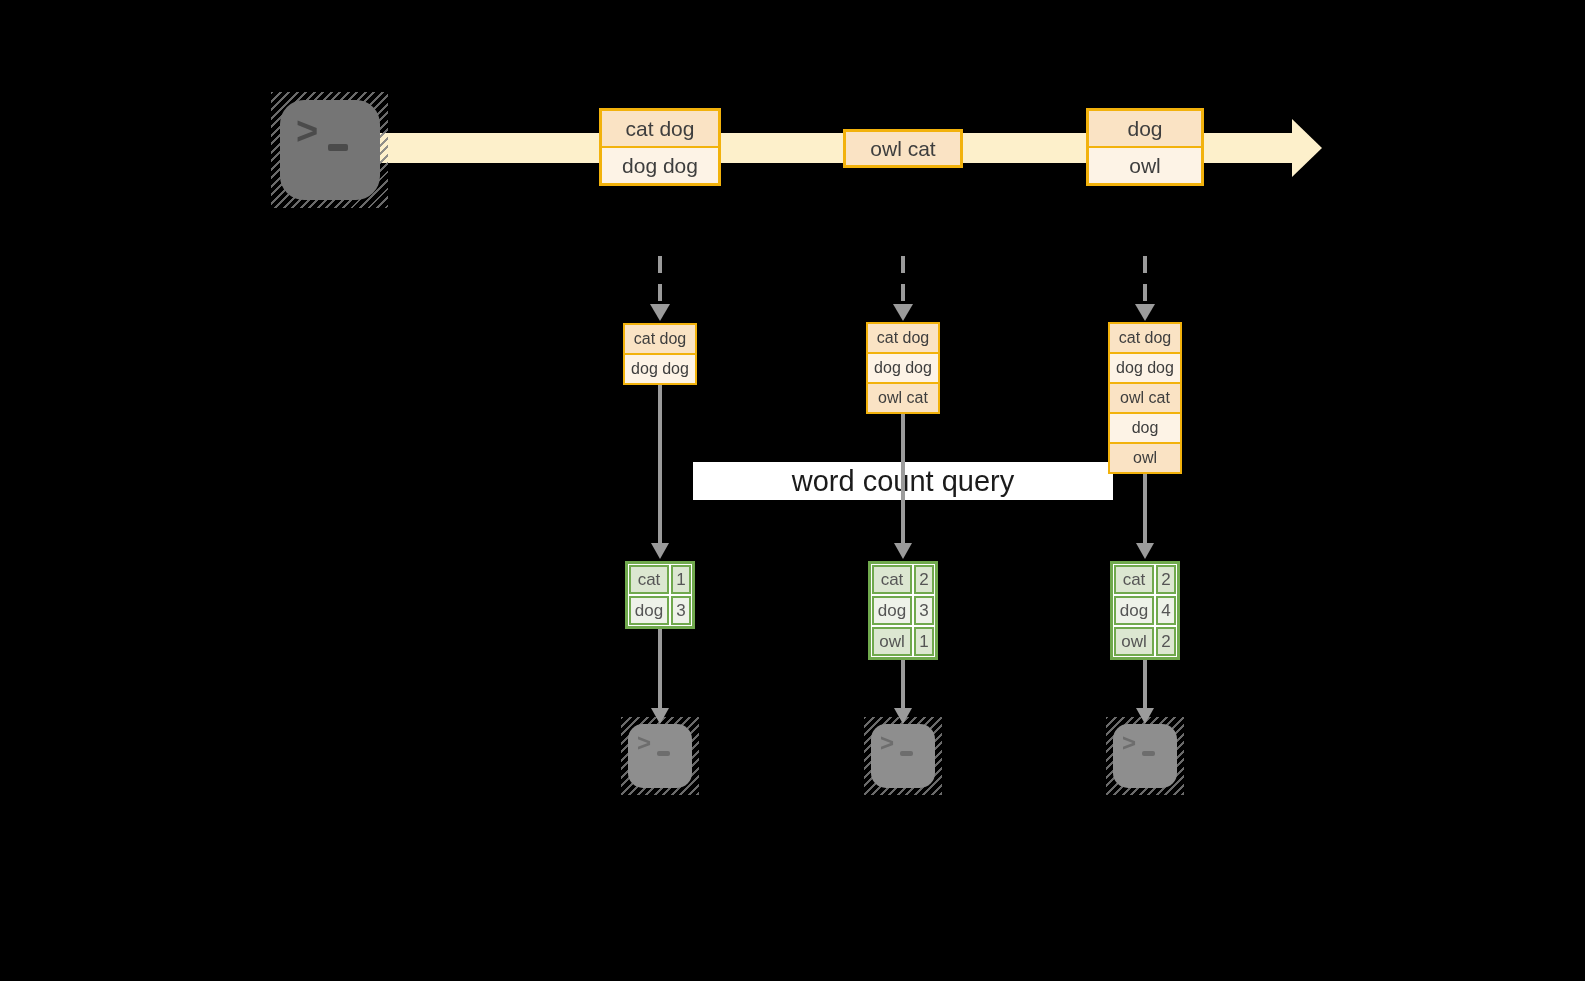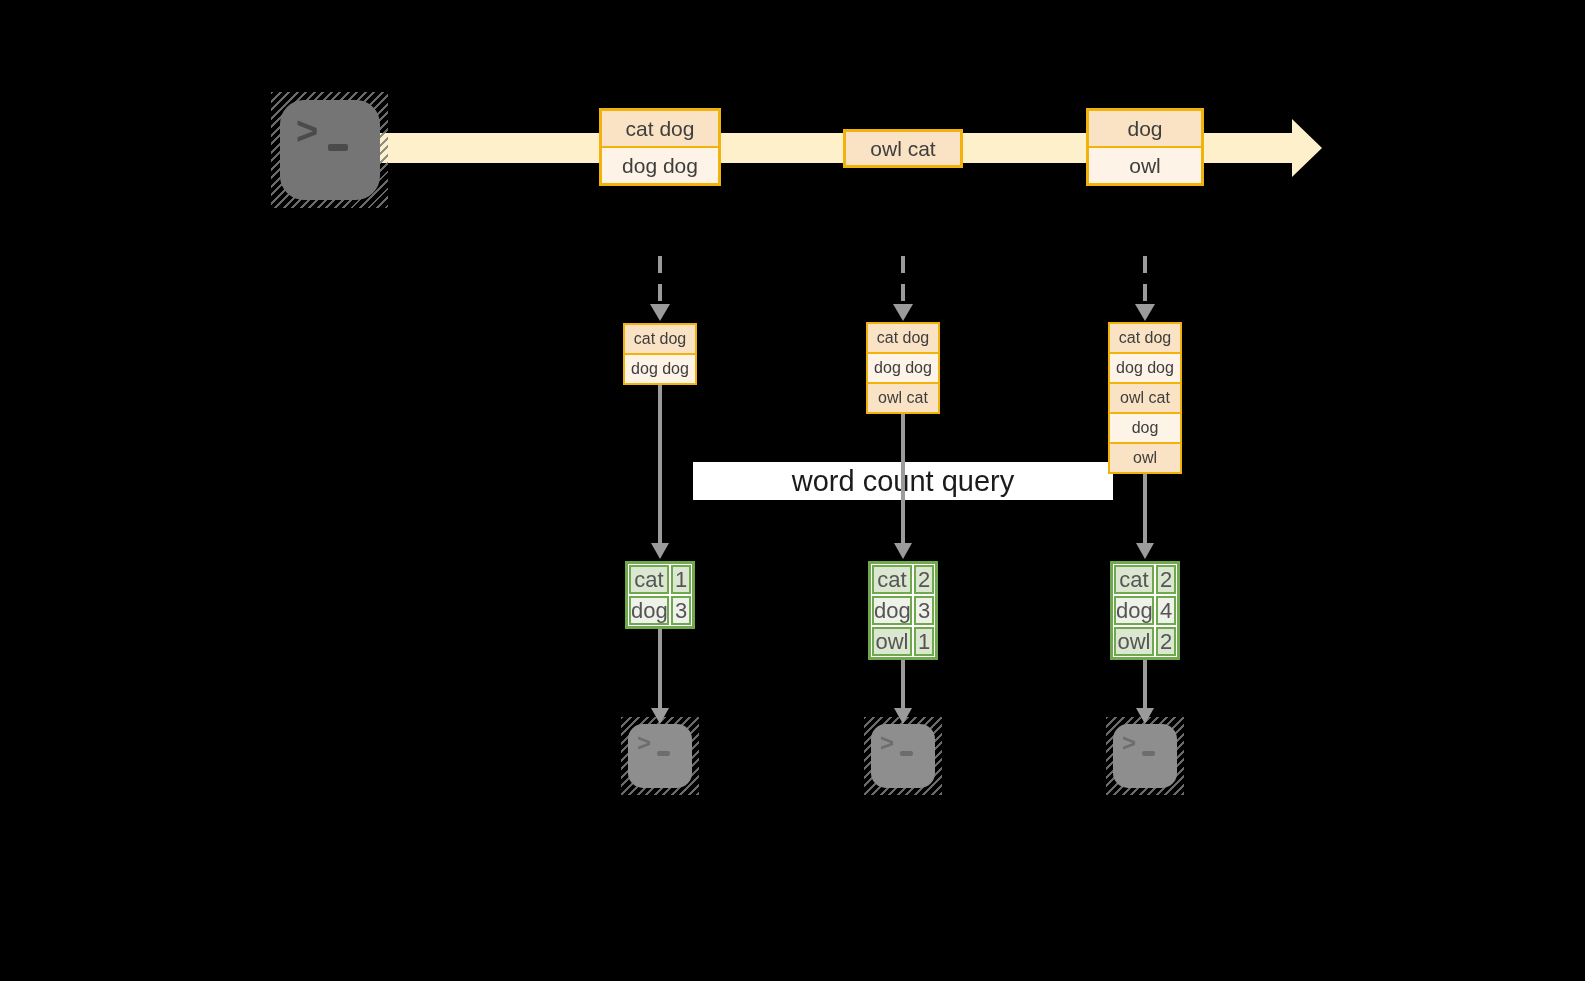--- a/index.html
+++ b/index.html
@@ -42,21 +42,21 @@
   .conn{position:absolute;width:4px;background:#9b9b9b;z-index:3;}
   .conn-head{position:absolute;width:0;height:0;border-left:9px solid transparent;
     border-right:9px solid transparent;border-top:16px solid #9b9b9b;z-index:3;}
   
   .banner{position:absolute;left:693px;top:462px;width:420px;height:38px;background:#fff;
     color:#1b1b1b;font-size:29px;font-weight:300;line-height:38px;text-align:center;z-index:2;}
   
   .gtable{position:absolute;box-sizing:border-box;width:70px;border:3px solid #70a94d;
     background:#fff;padding:1px;display:grid;grid-template-columns:40px 20px;gap:2px;z-index:4;}
   .gcell{box-sizing:border-box;border:2px solid #70a94d;height:29px;line-height:25px;
-    text-align:center;font-size:22px;color:#555;}
+    text-align:center;font-size:17px;color:#555;}
   .gcell.dark{background:#dce7d1;}
   .gcell.light{background:#eef2e9;}
 </style>
 </head>
 <body>
 
 <div class="canvas">
 
   <div class="band"></div>
   <div class="band-head"></div>

